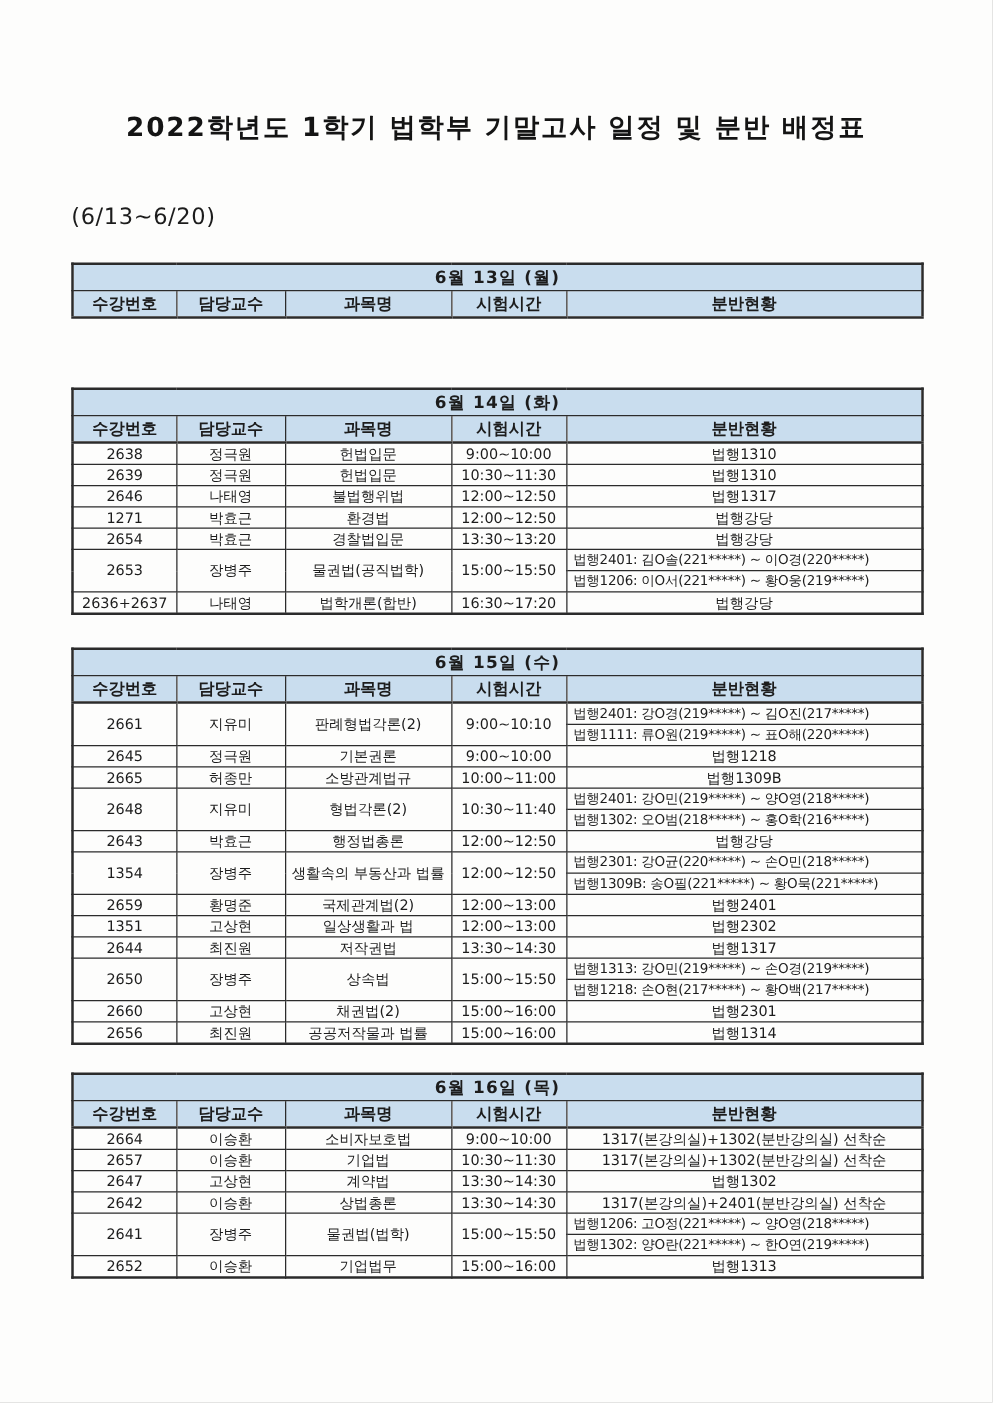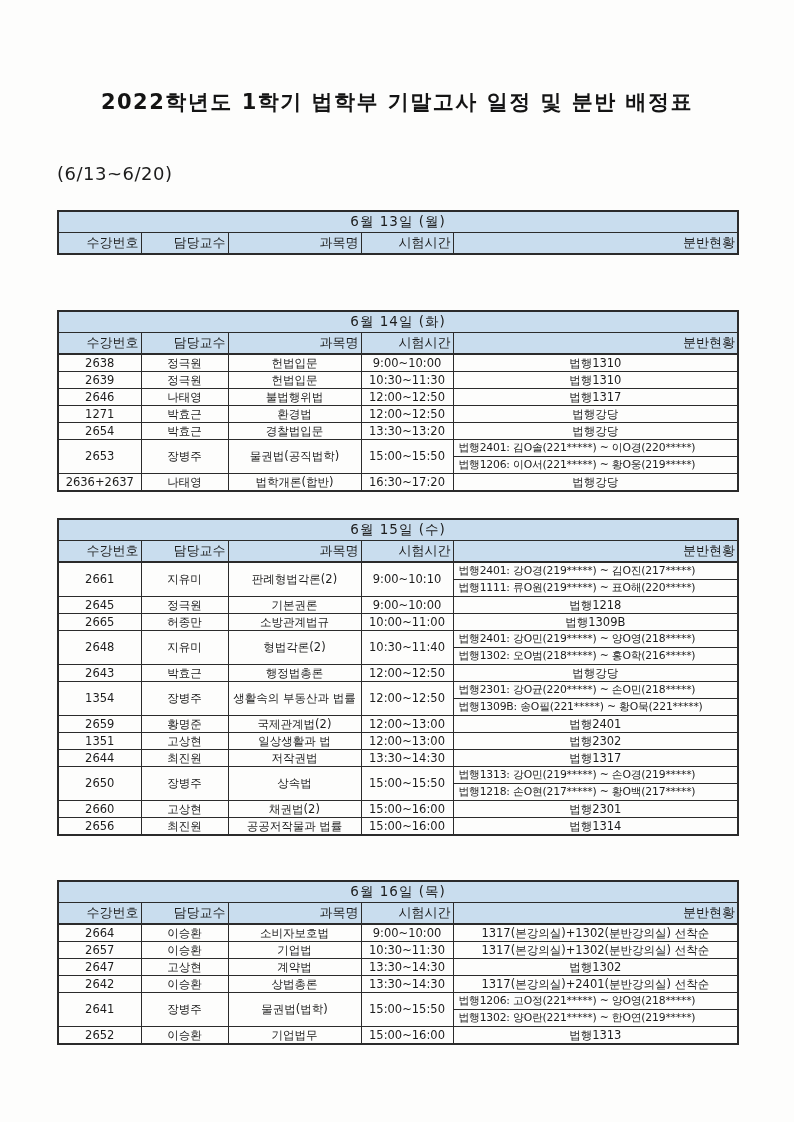--- a/index.html
+++ b/index.html
@@ -38,49 +38,48 @@
     position:absolute;left:57px;
     width:680px;
     border-collapse:collapse;
     table-layout:fixed;
     background:var(--page-bg);
     border:2px solid var(--border);
   }
   #tables table:nth-of-type(1){top:210px;}
   #tables table:nth-of-type(2){top:310px;}
   #tables table:nth-of-type(3){top:518px;}
-  #tables table:nth-of-type(4){top:880px;}
+  #tables table:nth-of-type(4){top:858px;}
   col.c-no{width:83px;}
   col.c-prof{width:87px;}
   col.c-subj{width:133px;}
   col.c-time{width:92px;}
   col.c-assign{width:285px;}
   th,td{
     border:1px solid var(--border);
     text-align:center;
     vertical-align:middle;
     padding:0 2px;
     white-space:nowrap;
     overflow:hidden;
   }
   th.band{
     background:var(--header-bg);
     height:20px;
     font-size:13.5px;
-    font-weight:normal;
+    font-weight:bold;
     letter-spacing:1px;
     margin-top:40px;
   }
   tr.cols th{
     background:var(--header-bg);
     height:20px;
     font-size:13px;
-    font-weight:normal;
+    font-weight:bold;
     border-bottom:2px solid var(--border);
-    text-align:right;
   }
   td{
     height:16px;
     font-size:11.5px;
     line-height:1.1;
   }
   td.split{
     font-size:10.8px;
     text-align:left;
     padding-left:5px;

